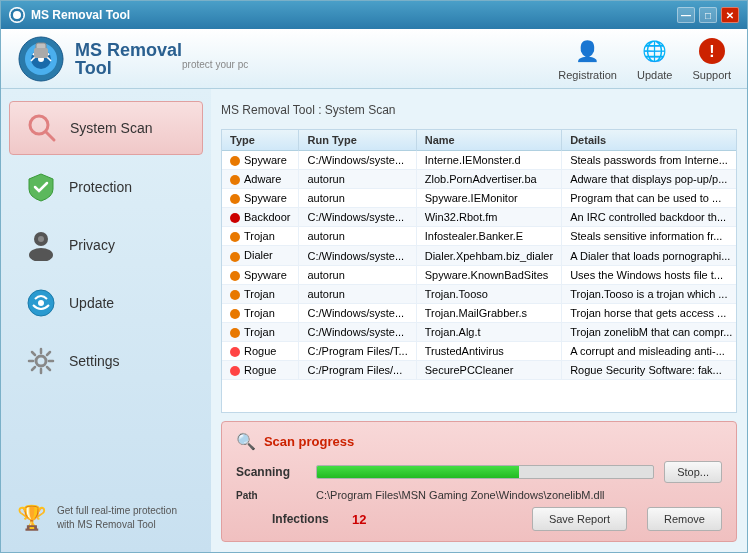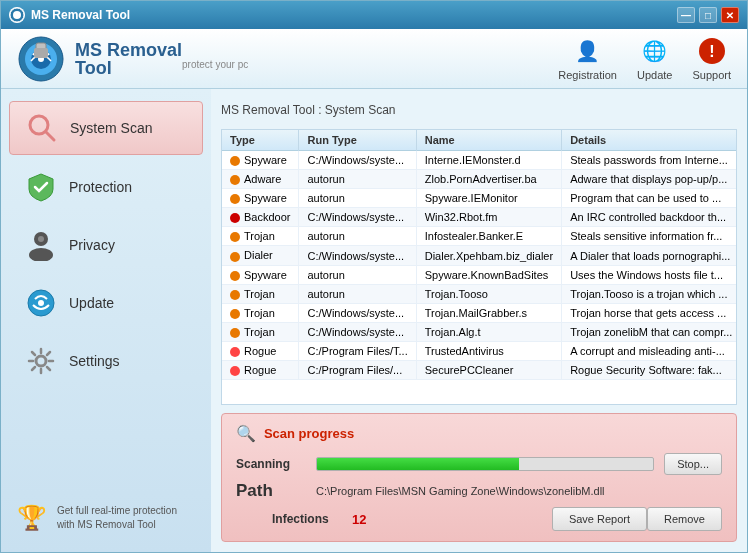--- a/index.html
+++ b/index.html
@@ -284,21 +284,21 @@
       color: #333;
     }
     .progress-path-row {
       display: flex;
       align-items: center;
       margin-bottom: 4px;
       gap: 10px;
     }
     .progress-path-label {
       width: 70px;
-      font-size: 17px;
+      font-size: 10px;
       color: #333;
       font-weight: bold;
     }
     .progress-path-value {
       font-size: 11px;
       color: #333;
     }
     .progress-inf-row {
       display: flex;
       align-items: center;
@@ -311,21 +311,21 @@
       color: #333;
       font-weight: bold;
     }
     .infections-value {
       font-size: 13px;
       color: #cc0000;
       font-weight: bold;
     }
     .action-buttons {
       display: flex;
-      gap: 0;
+      gap: 20px;
       margin-left: auto;
       border-radius: 6px;
     }
     .action-btn {
       padding: 5px 16px;
       background: linear-gradient(to bottom, #f8f8f8, #e0e0e0);
       border: 1px solid #b0b0b0;
       border-radius: 3px;
       cursor: pointer;
       font-size: 11px;

